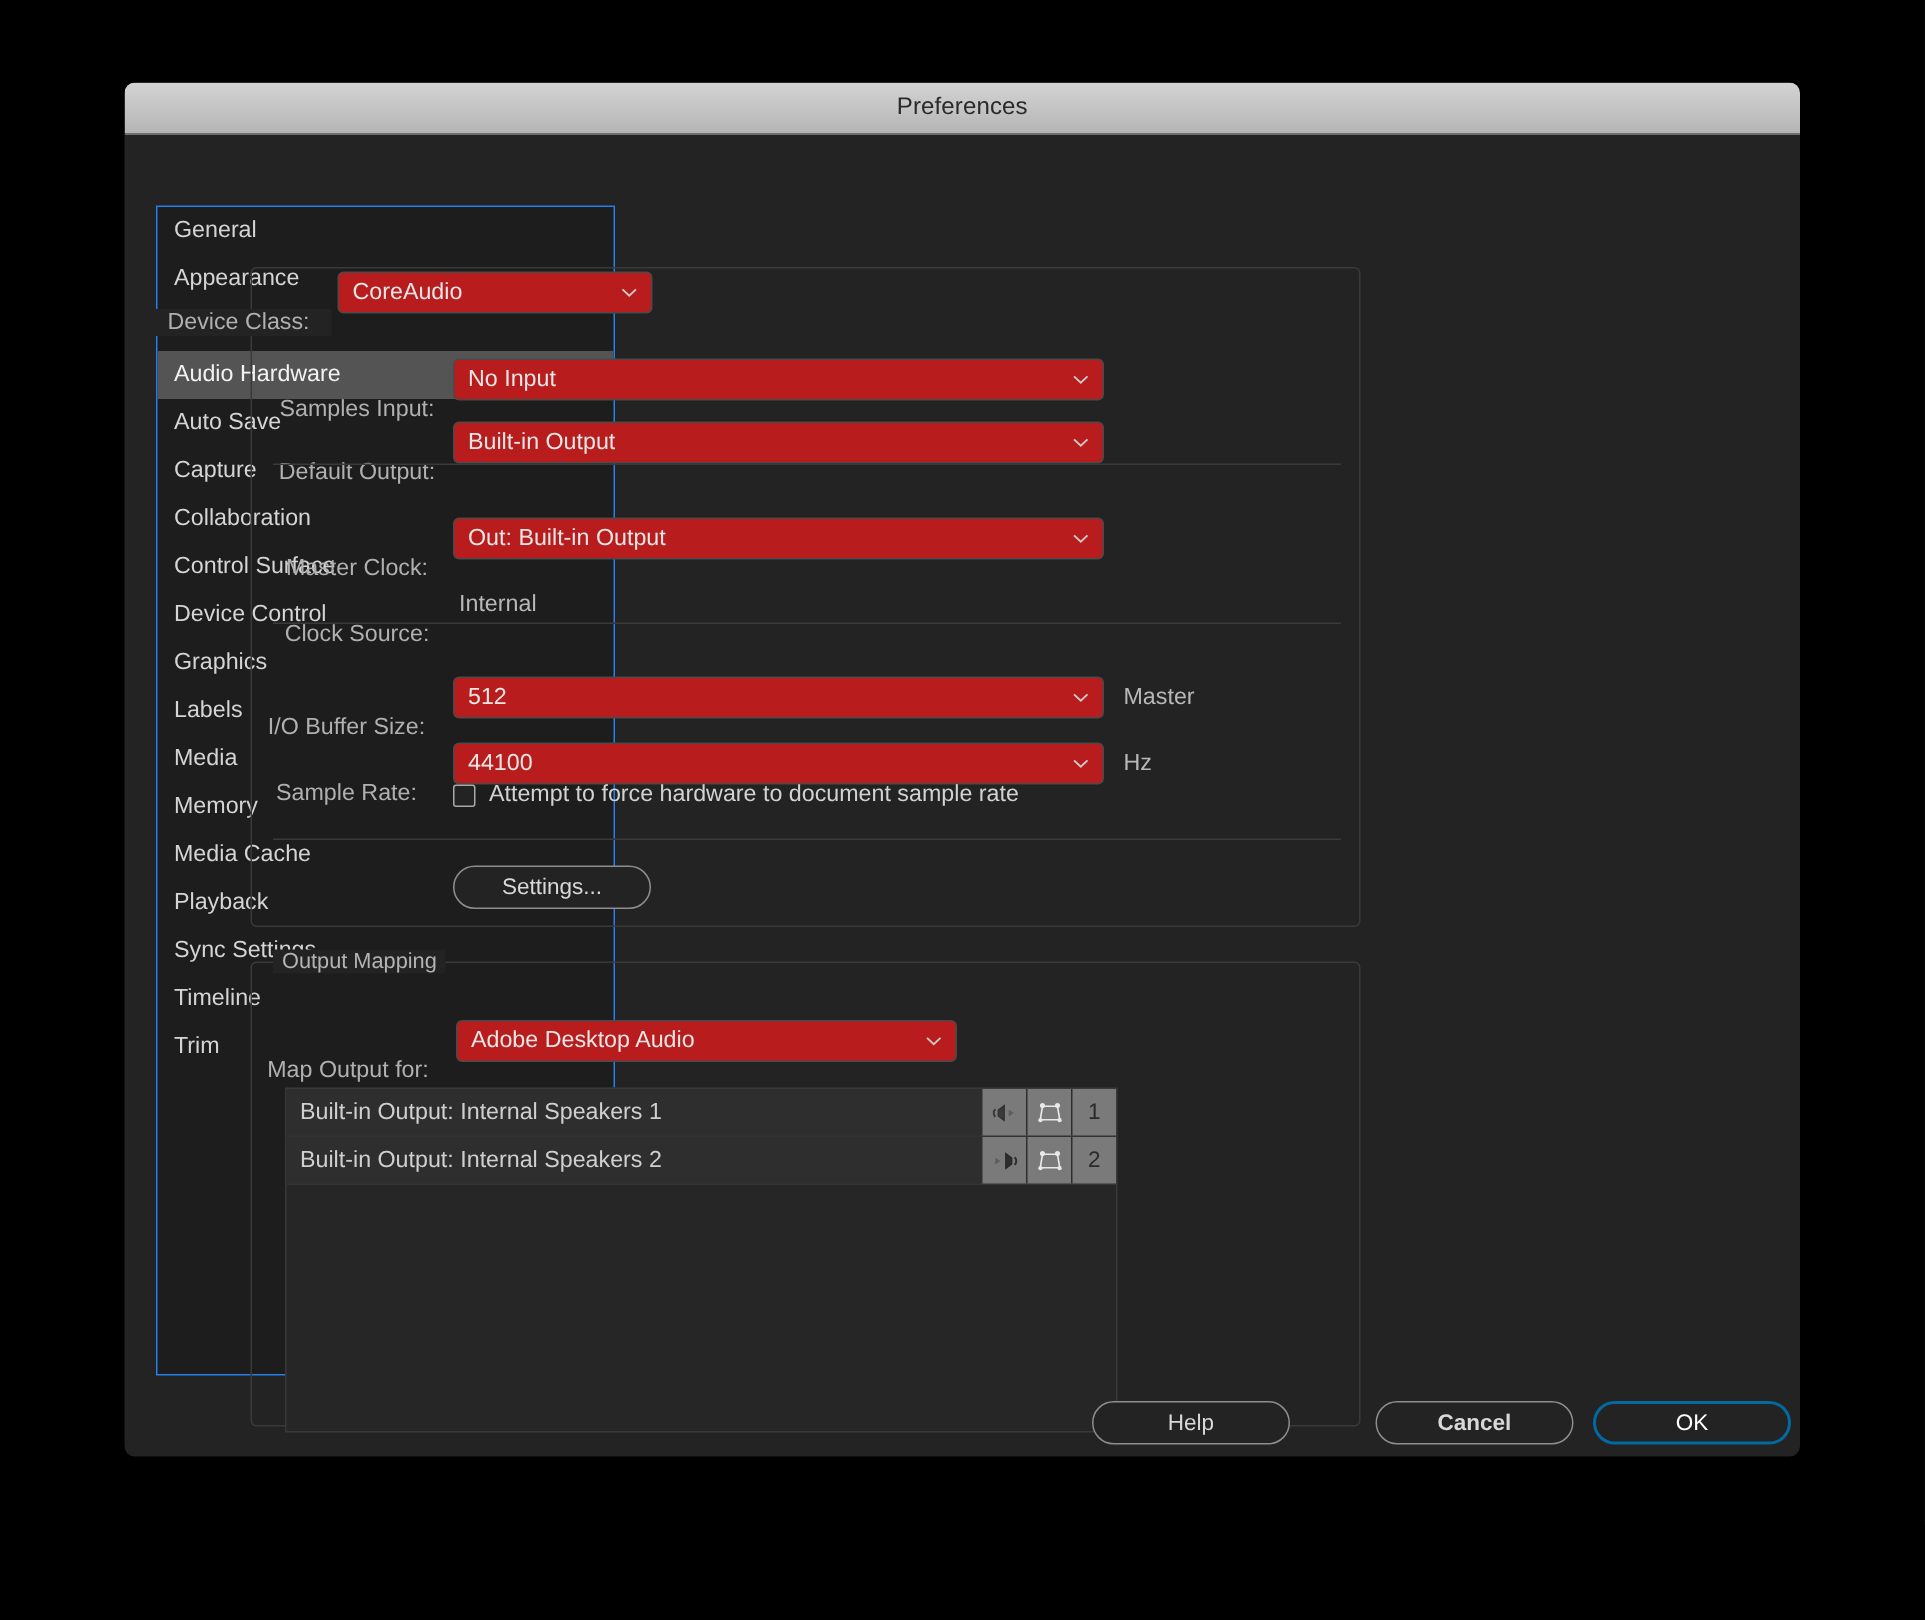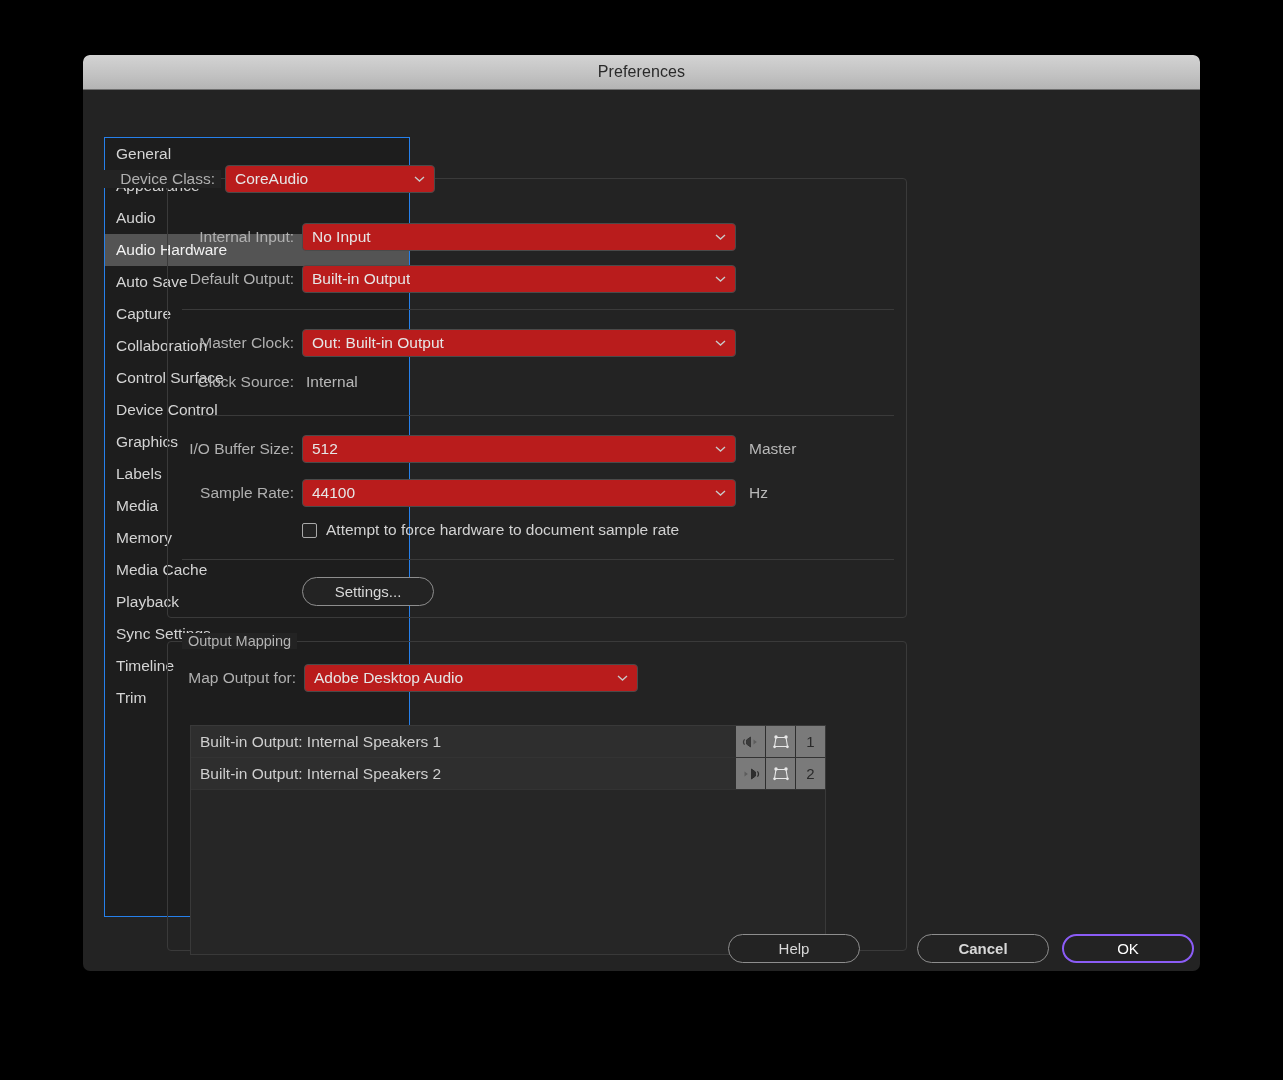--- a/index.html
+++ b/index.html
@@ -99,22 +99,23 @@
   }
 
   .row {
     position: absolute;
     display: flex;
     align-items: center;
   }
   .lbl {
     font-size: 15.5px;
     color: #b0b0b0;
-    text-align: right;
-    white-space: nowrap;
+    text-align: center;
+    white-space: nowrap;
+    margin-top: 41px;
   }
   .val-static {
     font-size: 15.5px;
     color: #b8b8b8;
     white-space: nowrap;
   }
 
   
   .combo {
     position: relative;
@@ -176,38 +177,38 @@
     color: #d8d8d8;
     font-size: 15px;
     display: flex;
     align-items: center;
     justify-content: center;
     box-sizing: border-box;
     cursor: default;
     white-space: nowrap;
   }
   .pill.default {
-    border: 2px solid #8b5cf6;
+    border: 2px solid #0369a1;
     color: #ffffff;
   }
 
   
   #outmap-group {
     position: absolute;
     left: 84px;
     top: 551px;
     width: 740px;
     height: 310px;
   }
 
   #maplist {
     position: absolute;
     left: 22px;
     top: 83px;
-    width: 636px;
+    width: 555px;
     height: 230px;
     background: #262626;
     border: 1px solid #393939;
     box-sizing: border-box;
     overflow: hidden;
   }
   .maprow {
     height: 31px;
     display: flex;
     align-items: center;
@@ -295,21 +296,21 @@
           <span class="cv">CoreAudio</span>
           <span class="chev">
             <svg viewBox="0 0 11 7">
                 <path d="M1 1.4 L5.5 5.6 L10 1.4" fill="none" stroke="#c9c9c9" stroke-width="1.3"></path>
               </svg>
           </span>
         </div>
       </div>
 
       <div class="row" style="left:14px; top:44px;">
-        <span class="lbl" style="width:112px;">Internal Input:</span>
+        <span class="lbl" style="width:112px;">Samples Input:</span>
         <div class="combo" style="width:434px; margin-left:8px;">
           <span class="cv">No Input</span>
           <span class="chev">
             <svg viewBox="0 0 11 7">
                 <path d="M1 1.4 L5.5 5.6 L10 1.4" fill="none" stroke="#c9c9c9" stroke-width="1.3"></path>
               </svg>
           </span>
         </div>
       </div>
 

